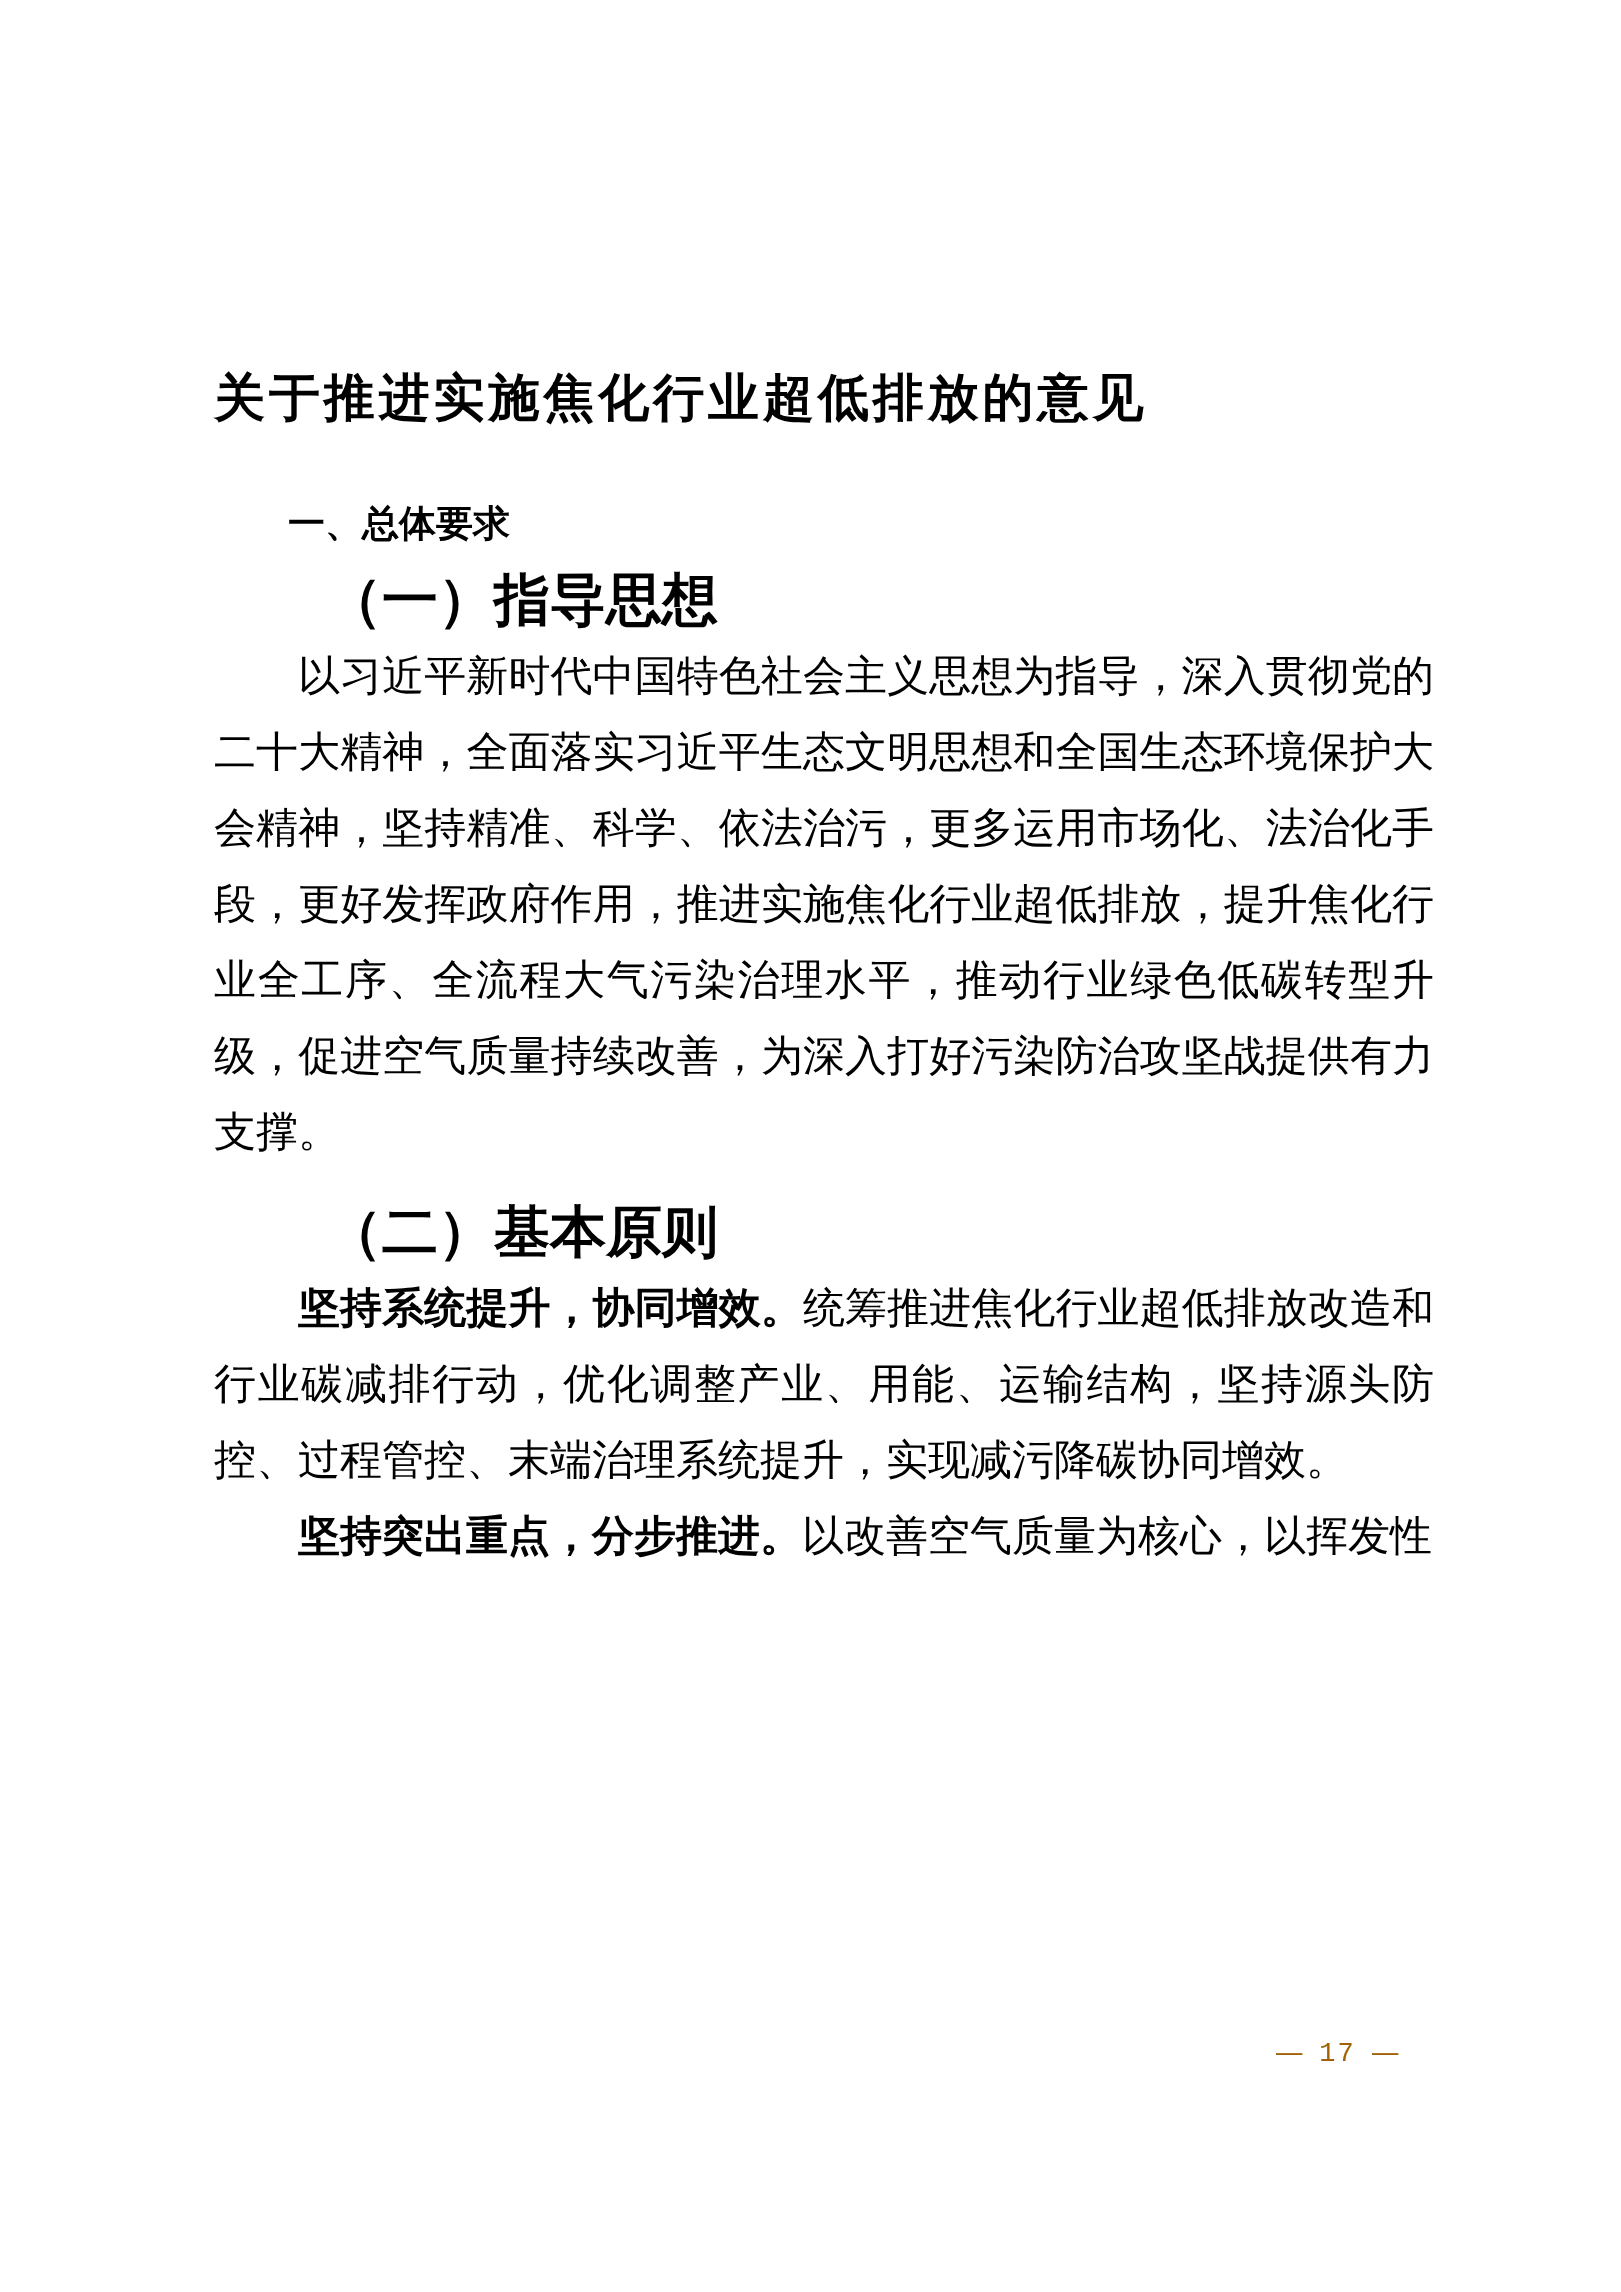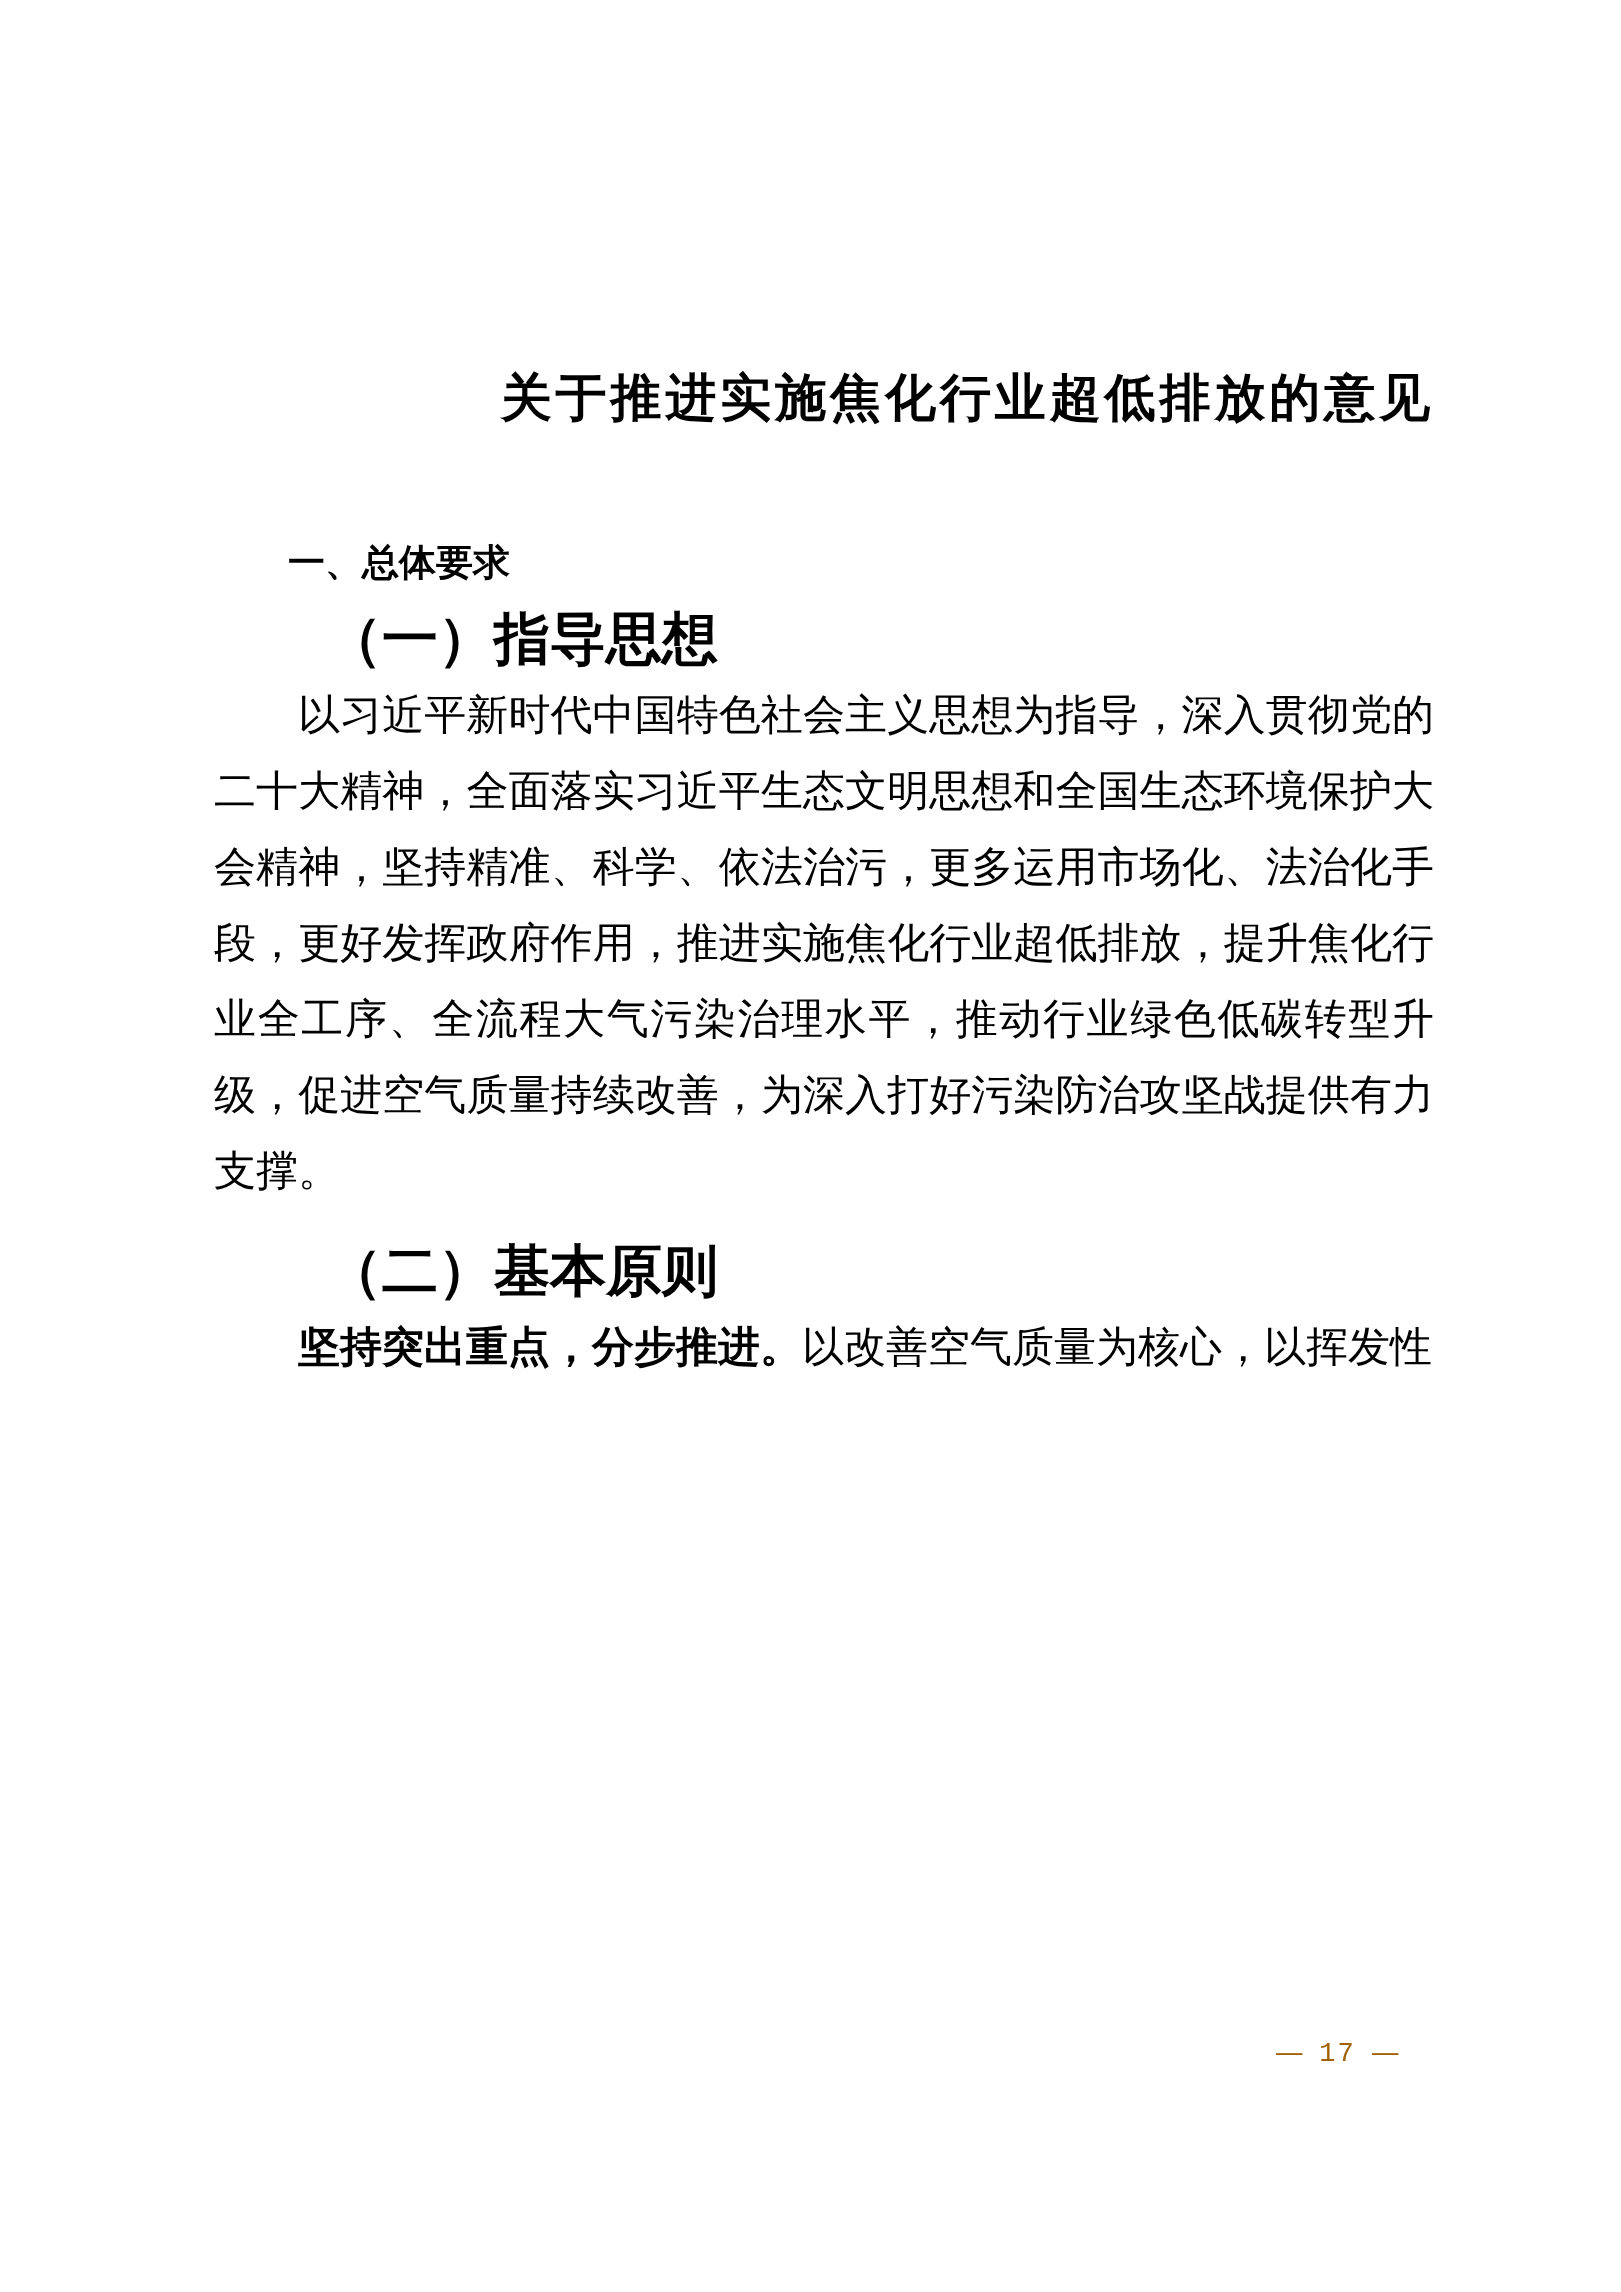--- a/index.html
+++ b/index.html
@@ -21,22 +21,22 @@
     left: 214px;
     top: 363px;
     width: 1220px;
   }
   .doc-title {
     font-family: "Liberation Sans", "DejaVu Sans", sans-serif;
     font-weight: 700;
     font-size: 51px;
     line-height: 69px;
     letter-spacing: 3.9px;
-    text-align: right;
-    margin: 0 0 93px 0;
+    text-align: left;
+    margin: 0 0 54px 0;
     white-space: nowrap;
   }
   .para {
     font-size: 42px;
     line-height: 76px;
     text-align: justify;
     text-indent: 2em;
     margin: 0;
     word-break: break-all;
   }
@@ -90,20 +90,21 @@
 
 
     <h2 class="heading-l1">一、总体要求</h2>
 
     <h3 class="heading-l2">（一）指导思想</h3>
 
     <p class="para">以习近平新时代中国特色社会主义思想为指导，深入贯彻党的二十大精神，全面落实习近平生态文明思想和全国生态环境保护大会精神，坚持精准、科学、依法治污，更多运用市场化、法治化手段，更好发挥政府作用，推进实施焦化行业超低排放，提升焦化行业全工序、全流程大气污染治理水平，推动行业绿色低碳转型升级，促进空气质量持续改善，为深入打好污染防治攻坚战提供有力支撑。</p>
 
     <h3 class="heading-l2 spaced">（二）基本原则</h3>
 
+    <p class="para"><span class="lead">坚持系统提升，协同增效。</span><span>统筹推进焦化行业超低排放改造和行业碳减排行动，优化调整产业、用能、运输结构，坚持源头防控、过程管控、末端治理系统提升，实现减污降碳协同增效。</span></p>
 
     <p class="para"><span class="lead">坚持突出重点，分步推进。</span><span>以改善空气质量为核心，以挥发性</span></p>
 
   </div>
 
   <div class="page-footer">
     <span class="dash">—</span><span class="num">17</span><span class="dash">—</span>
   </div>
 </div>
 

